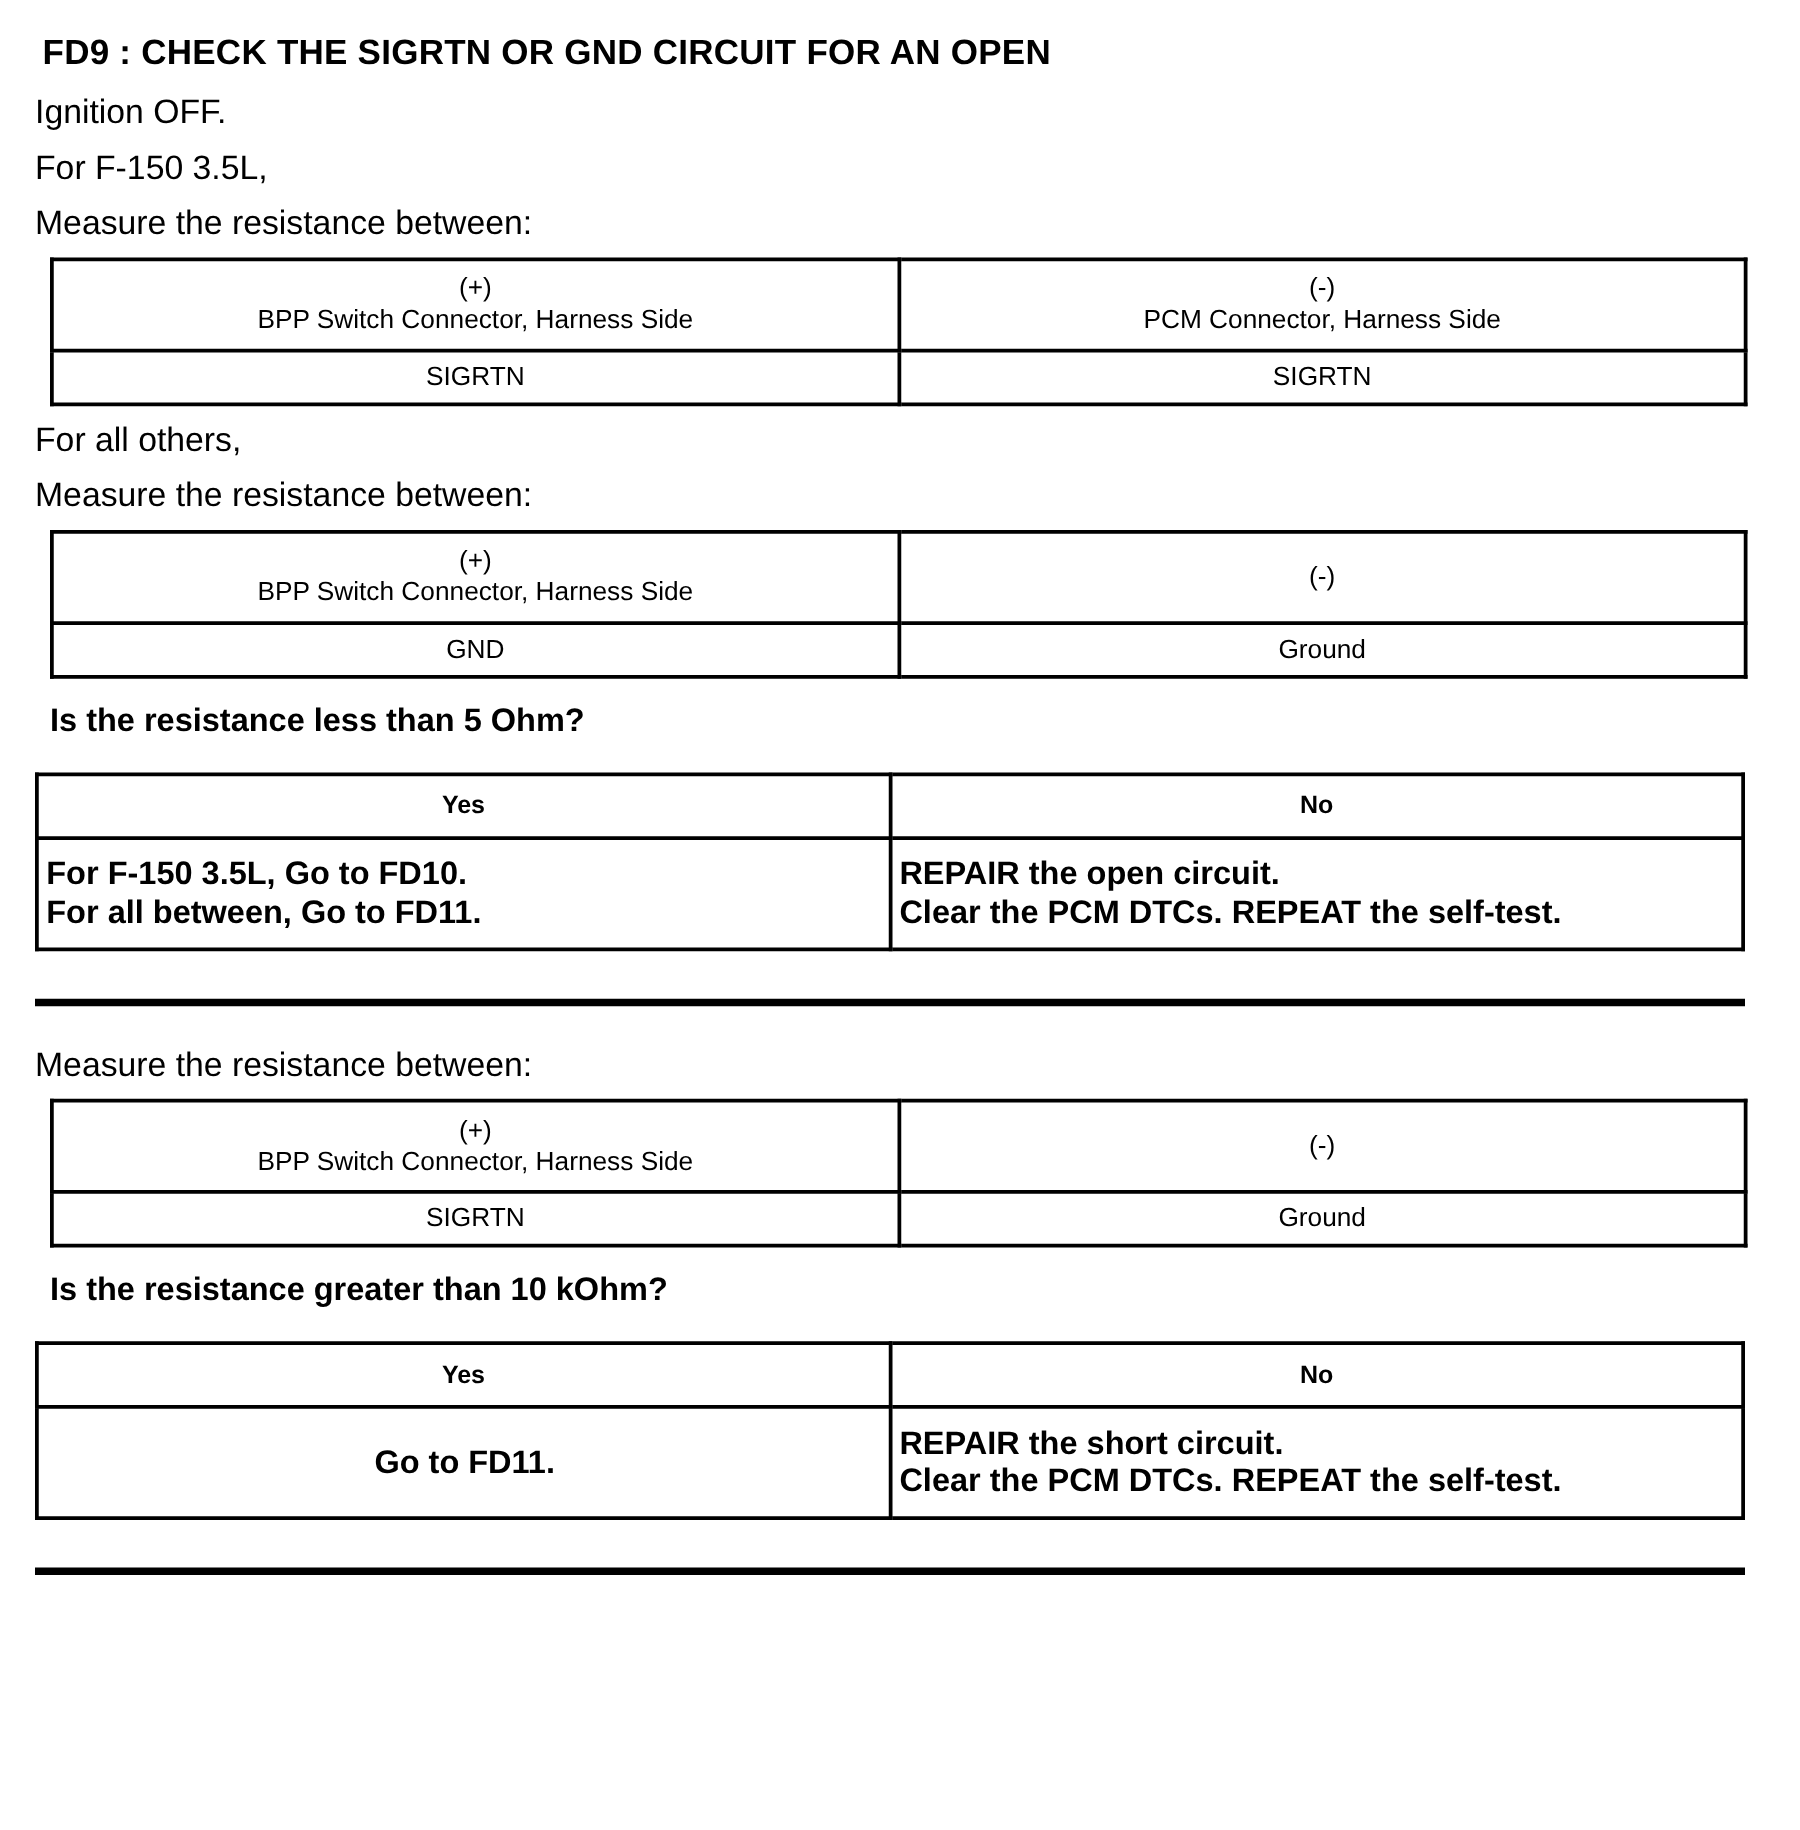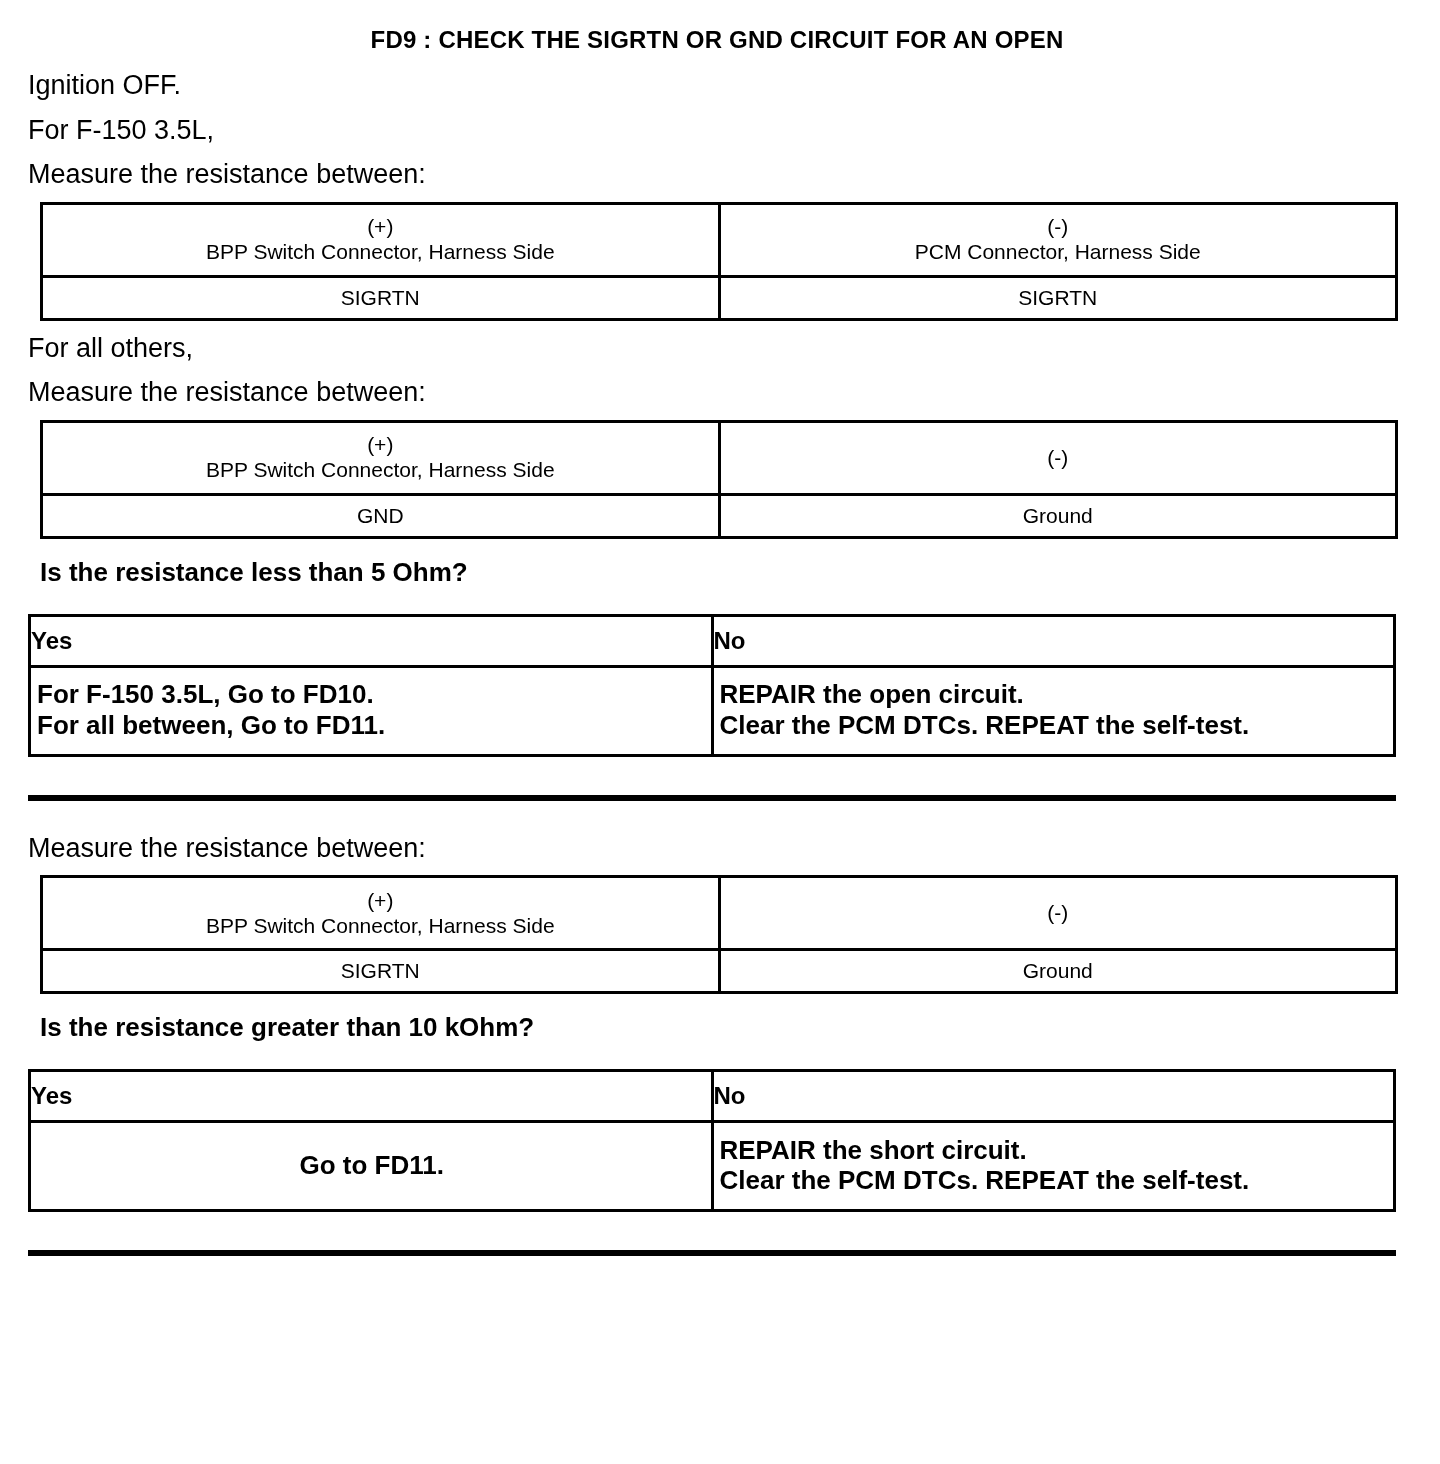--- a/index.html
+++ b/index.html
@@ -13,25 +13,24 @@
     font-family: "Liberation Sans", sans-serif;
     color: #000000;
     -webkit-font-smoothing: antialiased;
   }
   .page {
     width: 1440px;
     box-sizing: border-box;
     padding: 18px 40px 20px 28px;
   }
   .step-title {
-    font-size: 24px;
+    font-size: 28px;
     font-weight: bold;
     letter-spacing: 0.2px;
     margin: 8px 0 14px 6px;
-    text-align: center;
   }
   .para {
     font-size: 27px;
     font-weight: normal;
     margin: 8px 0 10px 0;
     line-height: 1.28;
   }
   .question {
     font-size: 26px;
     font-weight: bold;
@@ -80,22 +79,22 @@
     table-layout: fixed;
   }
   table.yesno td {
     border: 3px solid #000;
     padding: 0;
     vertical-align: middle;
     font-weight: bold;
   }
   table.yesno td.yn-head {
     height: 48px;
-    text-align: left;
-    font-size: 24px;
+    text-align: center;
+    font-size: 20px;
     font-weight: bold;
   }
   table.yesno td.yn-body {
     height: 80px;
     font-size: 26px;
     padding: 2px 4px 4px 6px;
     line-height: 1.18;
   }
   table.yesno td.yn-body.center {
     text-align: center;

